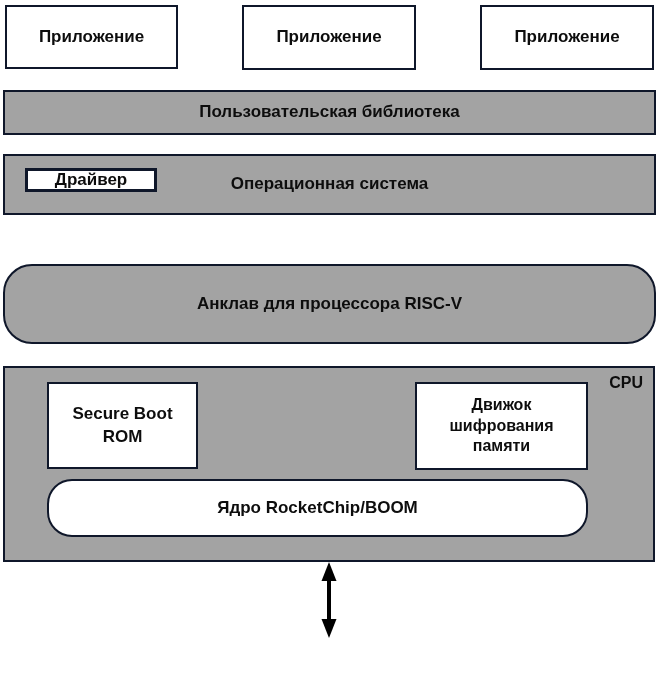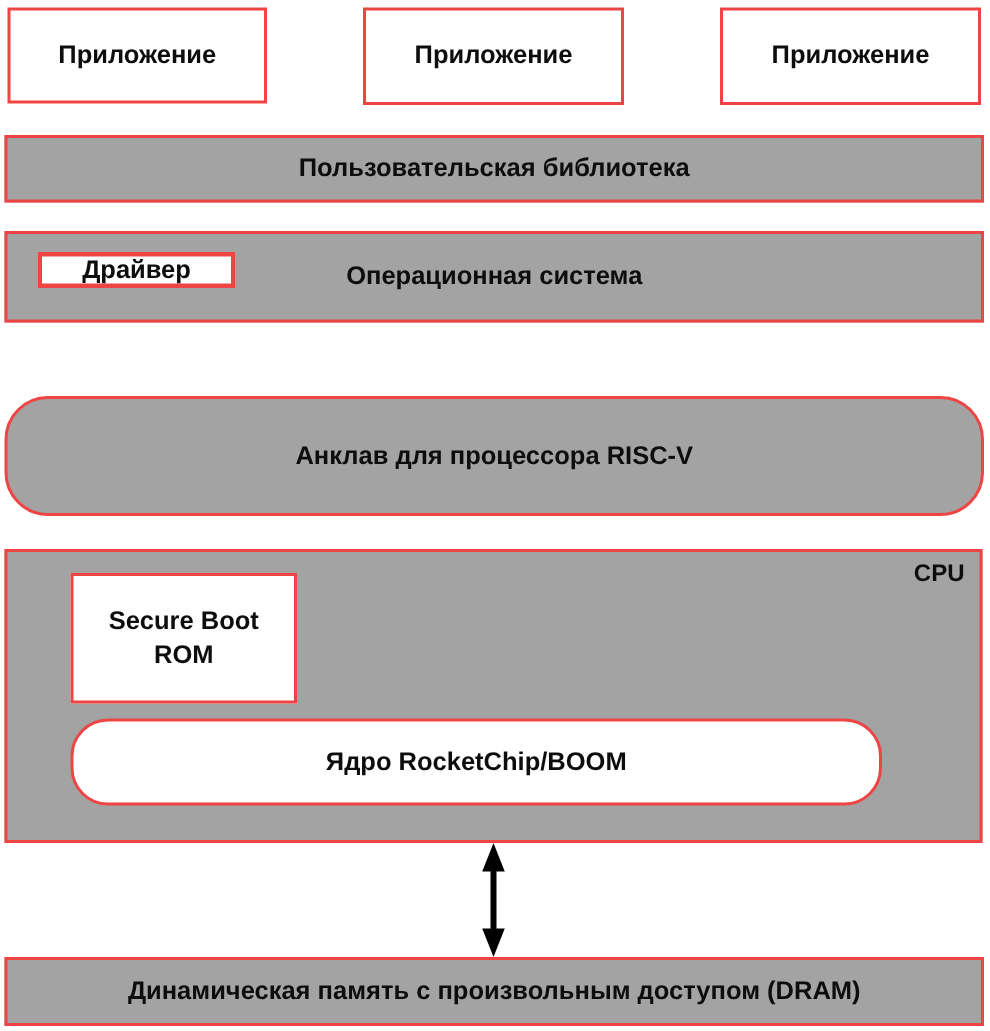--- a/index.html
+++ b/index.html
@@ -11,21 +11,21 @@
   }
   .canvas {
     position: relative;
     width: 660px;
     height: 687px;
     background: #ffffff;
     overflow: hidden;
   }
   .box {
     position: absolute;
-    border: 2px solid #ef4444;
+    border: 2px solid #0f172a;
     display: flex;
     align-items: center;
     justify-content: center;
     text-align: center;
     font-size: 17px;
     line-height: 1.3;
   }
   .white { background: #ffffff; }
   .gray  { background: #a3a3a3; }
   .pre   { white-space: pre-line; }
@@ -100,28 +100,30 @@
     <span>Анклав для процессора RISC-V</span>
   </div>
 
   <div class="box gray cpu">
     <span class="cpu-label">CPU</span>
 
     <div class="box white sbrom">
       <span class="pre">Secure Boot
 ROM</span>
     </div>
+    <div class="box white mee">
+      <span class="pre">Движок
+шифрования
+памяти</span>
+    </div>
     <div class="box white core">
       <span>Ядро RocketChip/BOOM</span>
     </div>
   </div>
 
   <svg class="arrow" viewBox="0 0 24 76" xmlns="http://www.w3.org/2000/svg">
     <line x1="12" y1="14" x2="12" y2="62" stroke="#000000" stroke-width="4"></line>
     <polygon points="12,0 4.5,19 19.5,19" fill="#000000"></polygon>
     <polygon points="12,76 4.5,57 19.5,57" fill="#000000"></polygon>
   </svg>
 
-  <div class="box gray dram">
-    <span>Динамическая память с произвольным доступом (DRAM)</span>
-  </div>
 
 </div>
 
 </body></html>

